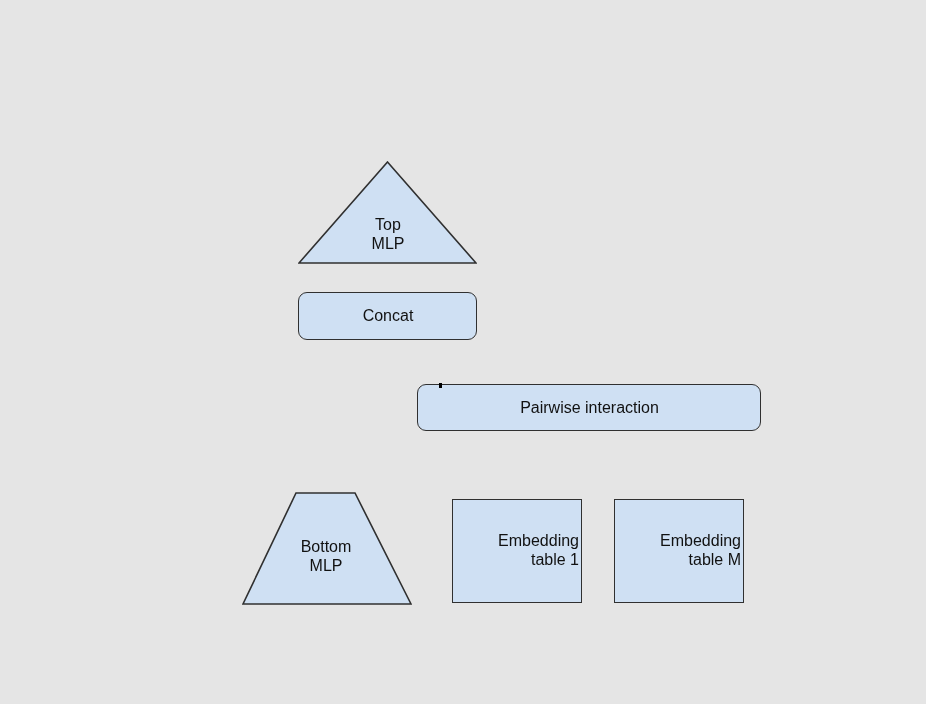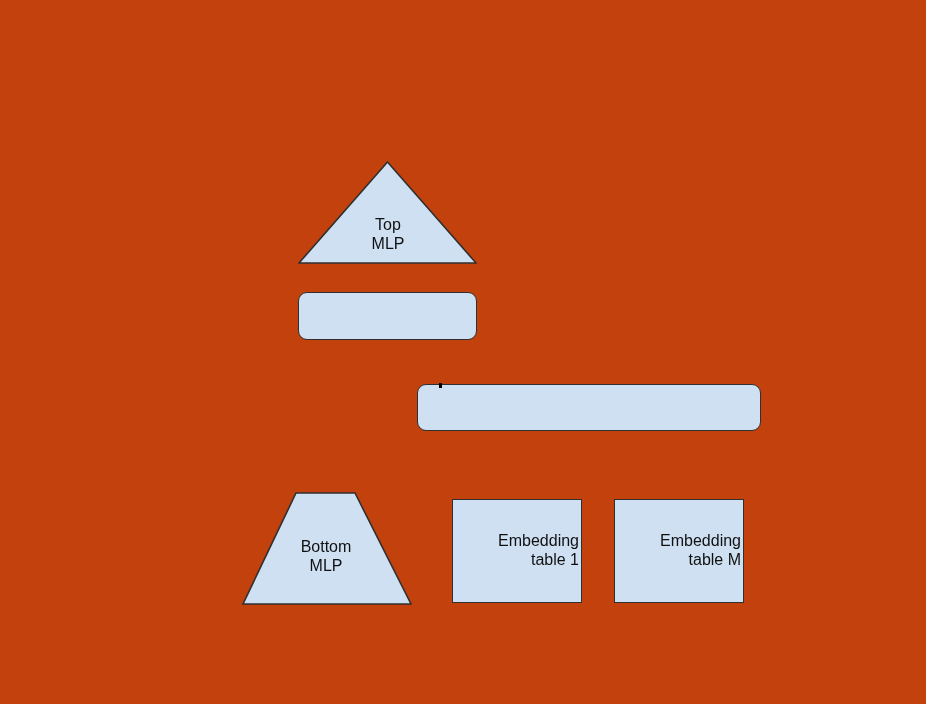--- a/index.html
+++ b/index.html
@@ -5,21 +5,21 @@
 <style>
   html, body {
     margin: 0;
     padding: 0;
     background: #000000;
   }
   #canvas {
     position: relative;
     width: 926px;
     height: 704px;
-    background: #c2410c;
+    background: #e5e5e5;
     overflow: hidden;
     font-family: "Liberation Sans", sans-serif;
   }
   .shape {
     position: absolute;
     box-sizing: border-box;
   }
   .label {
     position: absolute;
     color: #111111;
@@ -141,23 +141,25 @@
 
   <div class="shape" id="top-mlp-shape">
     <svg width="179" height="103" viewBox="0 0 179 103">
       <polygon points="89.5,1 178,102 1,102" fill="#cfe0f3" stroke="#303030" stroke-width="1.6"></polygon>
     </svg>
   </div>
   <div class="label center" id="top-mlp-label">Top
 MLP</div>
 
   <div class="shape" id="concat-shape"></div>
+  <div class="label center" id="concat-label">Concat</div>
 
   <div class="shape" id="pairwise-shape"></div>
   <div class="shape" id="pairwise-notch"></div>
+  <div class="label center" id="pairwise-label">Pairwise interaction</div>
 
   <div class="shape" id="bottom-mlp-shape">
     <svg width="170" height="113" viewBox="0 0 170 113">
       <polygon points="54,1 113,1 169,112 1,112" fill="#cfe0f3" stroke="#303030" stroke-width="1.6"></polygon>
     </svg>
   </div>
   <div class="label center" id="bottom-mlp-label">Bottom
 MLP</div>
 
   <div class="shape" id="emb-1-shape"></div>

